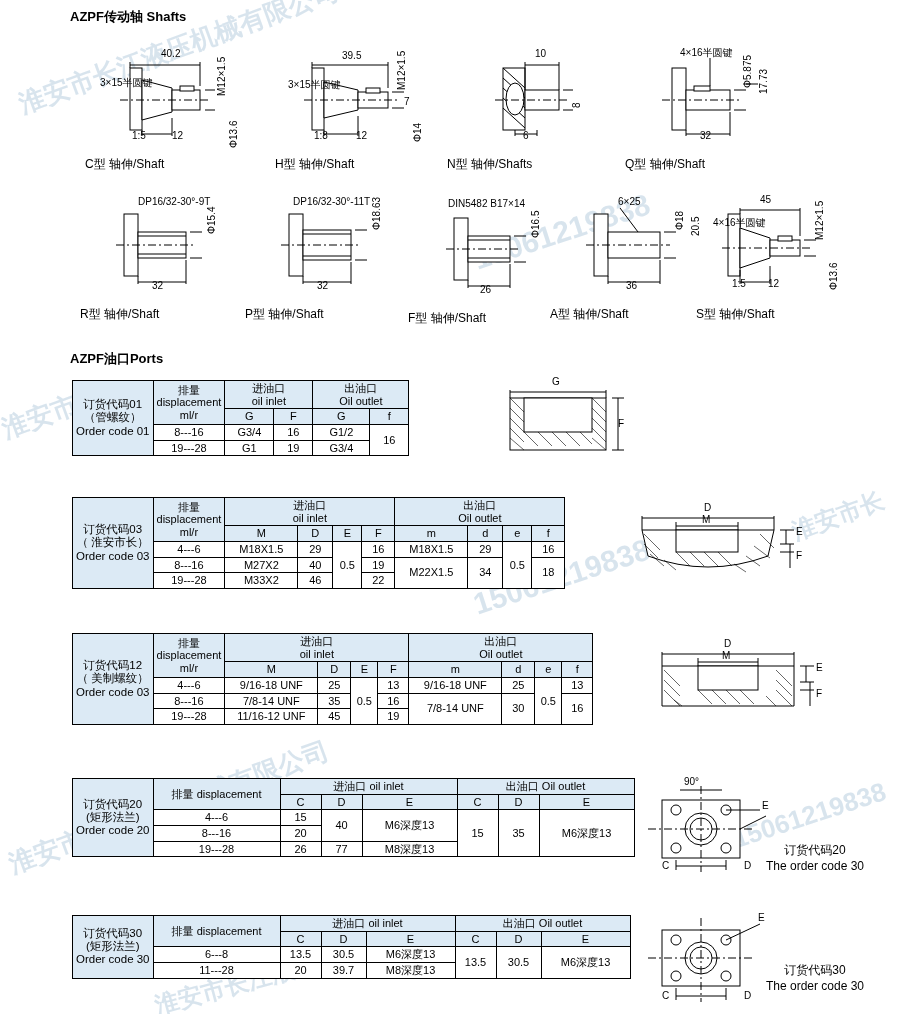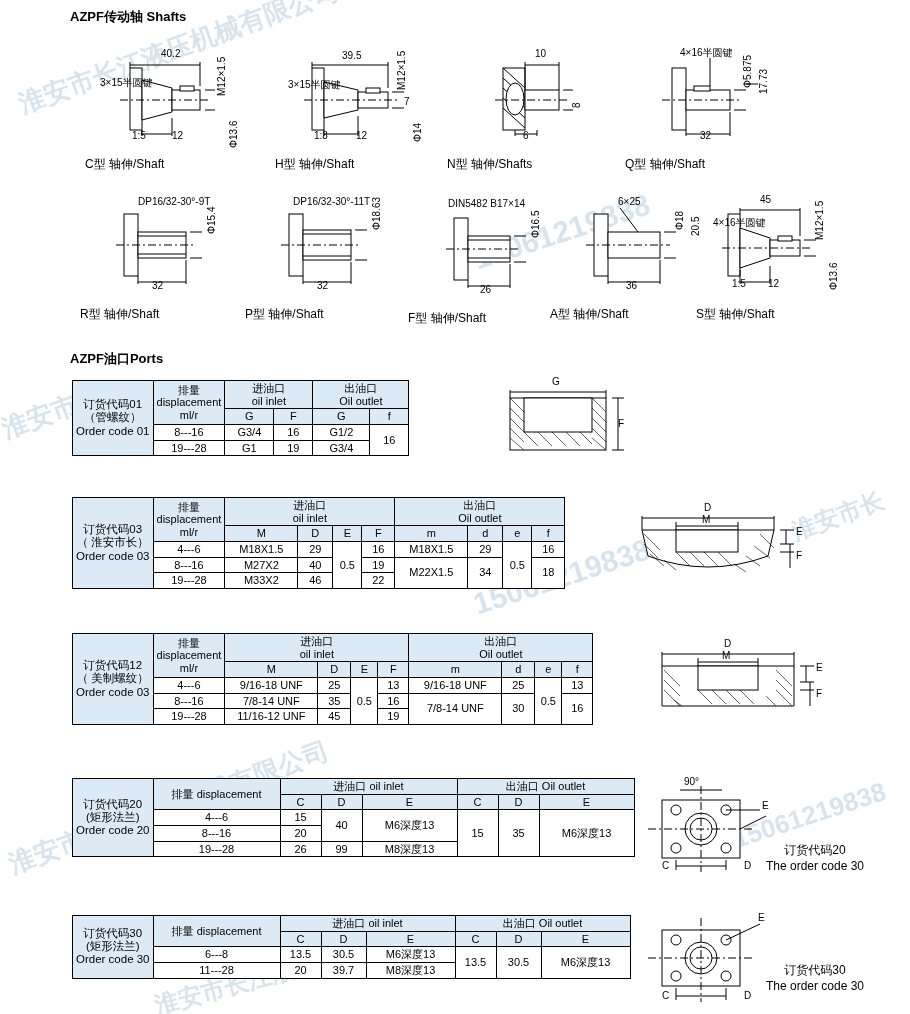--- a/index.html
+++ b/index.html
@@ -586,21 +586,21 @@
         <td rowspan="3">35</td>
         <td rowspan="3">M6深度13</td>
       </tr>
       <tr>
         <td>8---16</td>
         <td>20</td>
       </tr>
       <tr>
         <td>19---28</td>
         <td>26</td>
-        <td>99</td>
+        <td>77</td>
         <td>M8深度13</td>
       </tr>
     </tbody>
       </table>
   </div>
 
   <div class="shaft" style="left:640px;top:776px;">
     <svg width="210" height="100">
       <g stroke="#000" fill="none" stroke-width="1">
         <rect x="22" y="24" width="78" height="58" fill="#fff"></rect>

